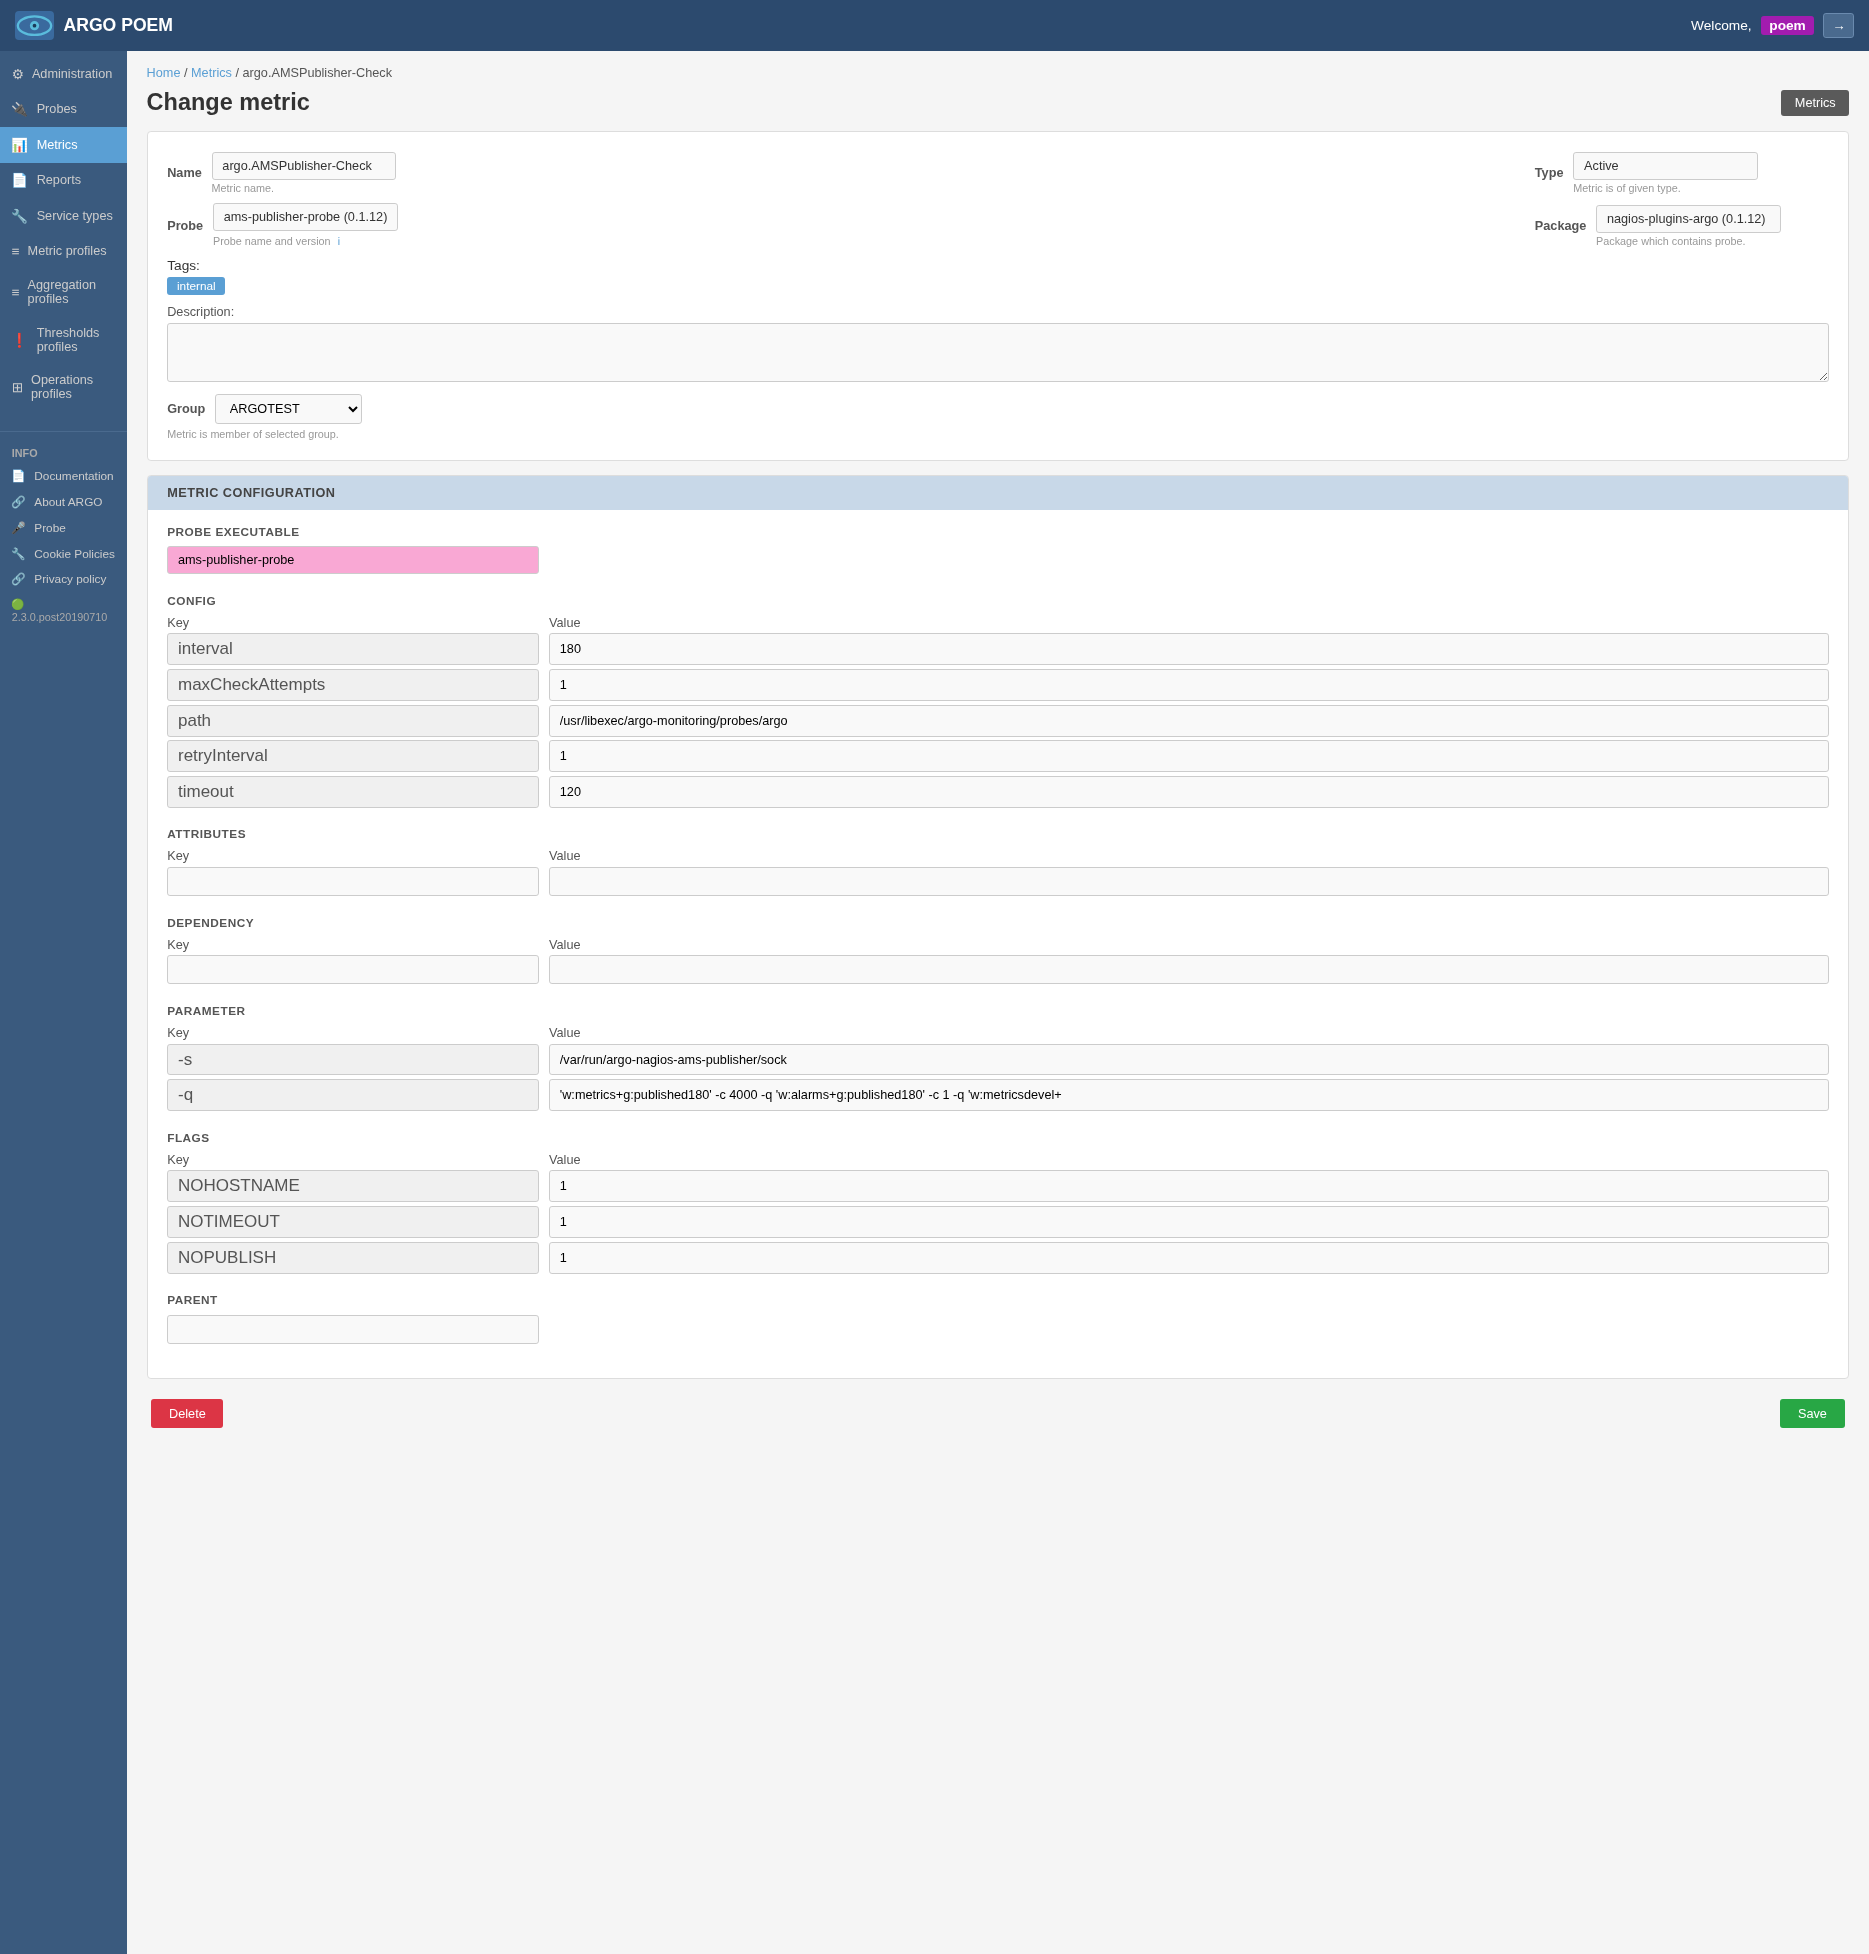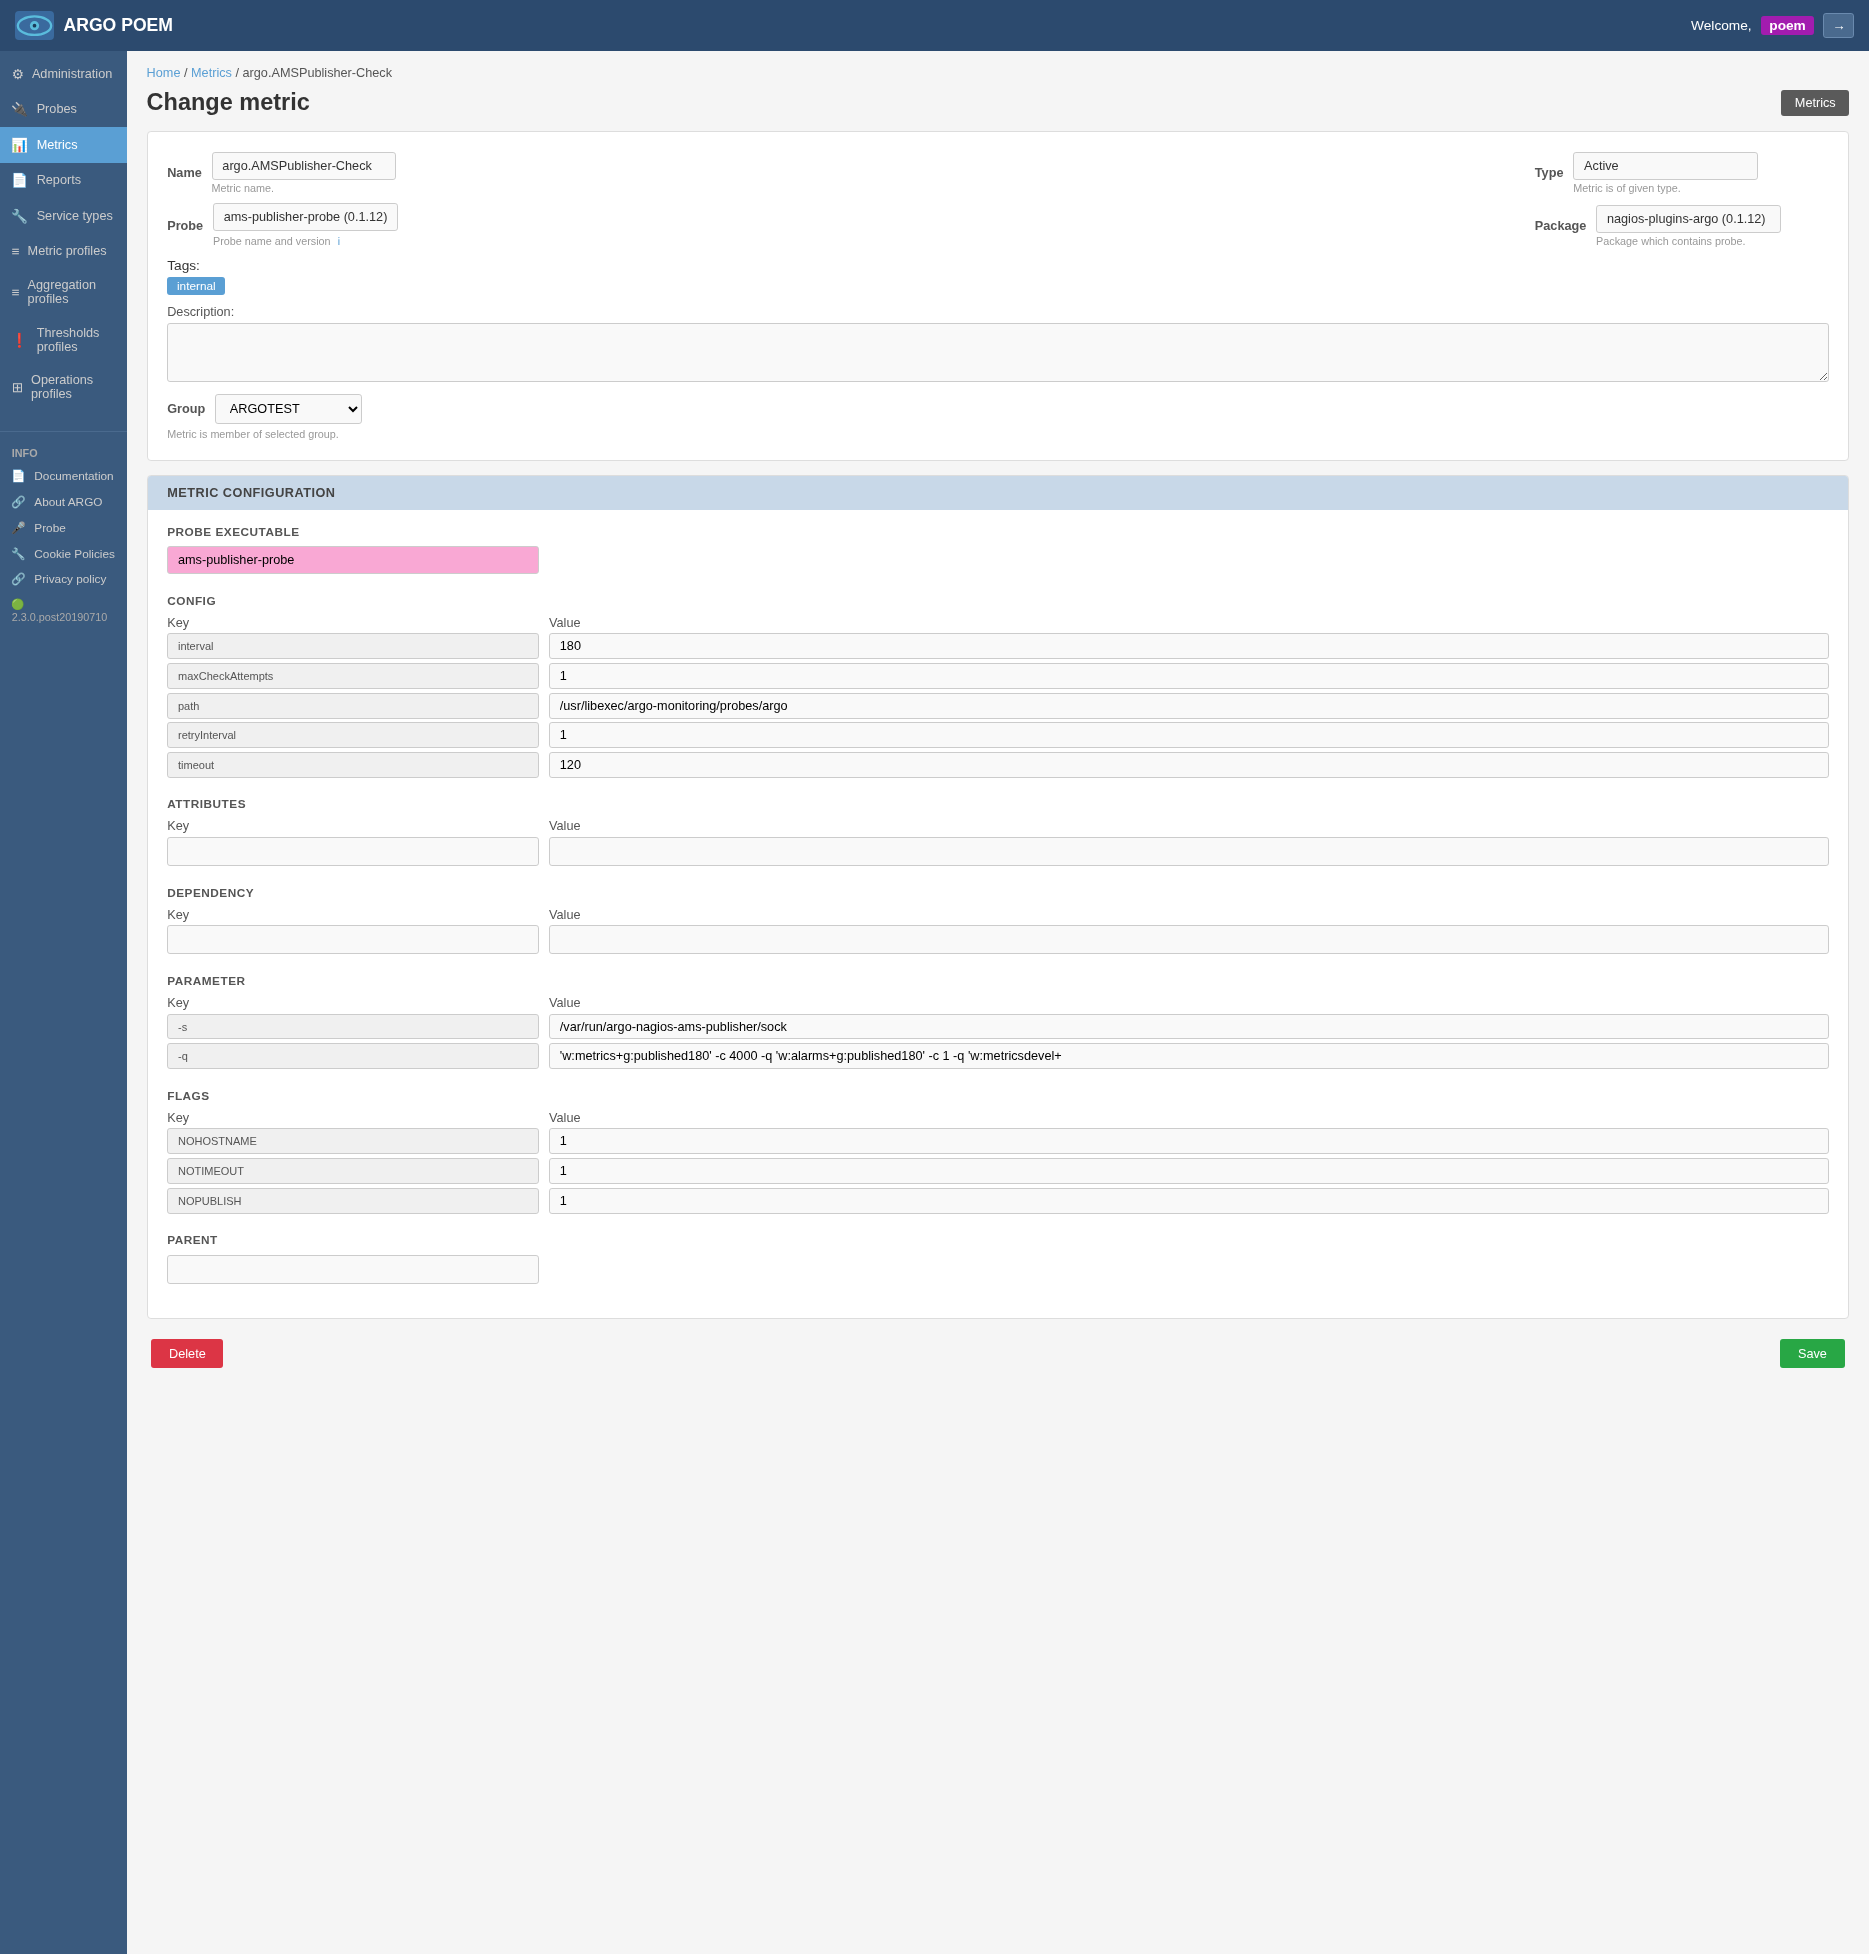--- a/index.html
+++ b/index.html
@@ -253,21 +253,21 @@
       display: flex;
       gap: 9.8px;
       margin-bottom: 3.9px;
     }
     .kv-key-input {
       flex: 0 0 372px;
       padding: 4.9px 9.8px;
       border: 1px solid #ccc;
       border-radius: 2.9px;
       background: #f0f0f0;
-      font-size: 11px;
+      font-size: 17px;
       color: #555;
     }
     .kv-val-input {
       flex: 1;
       padding: 4.9px 9.8px;
       border: 1px solid #ccc;
       border-radius: 2.9px;
       background: #f9f9f9;
       font-size: 12.7px;
     }

